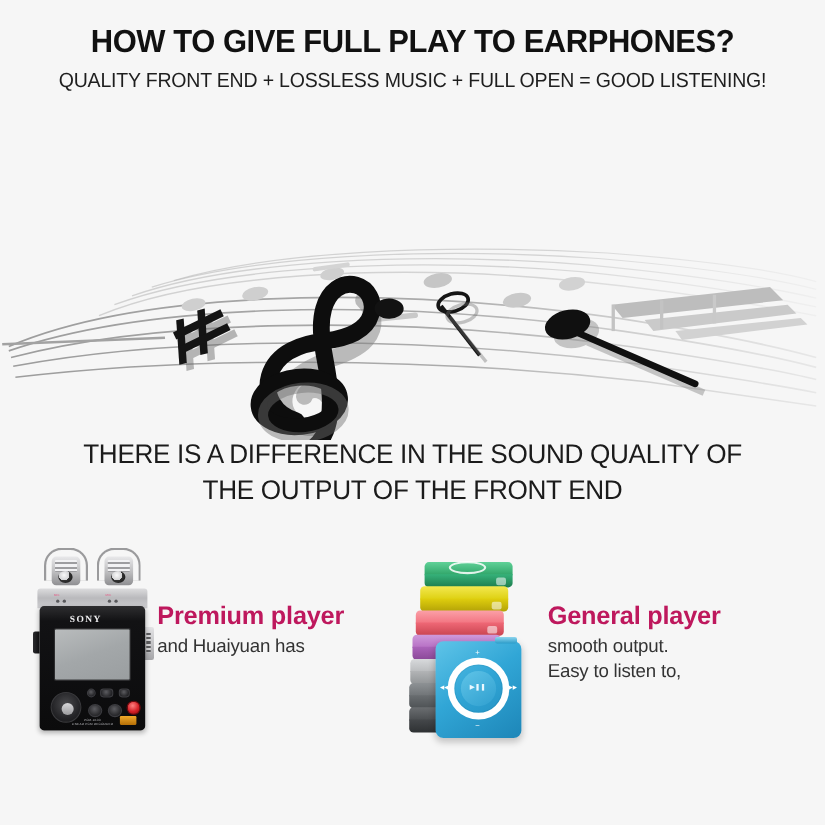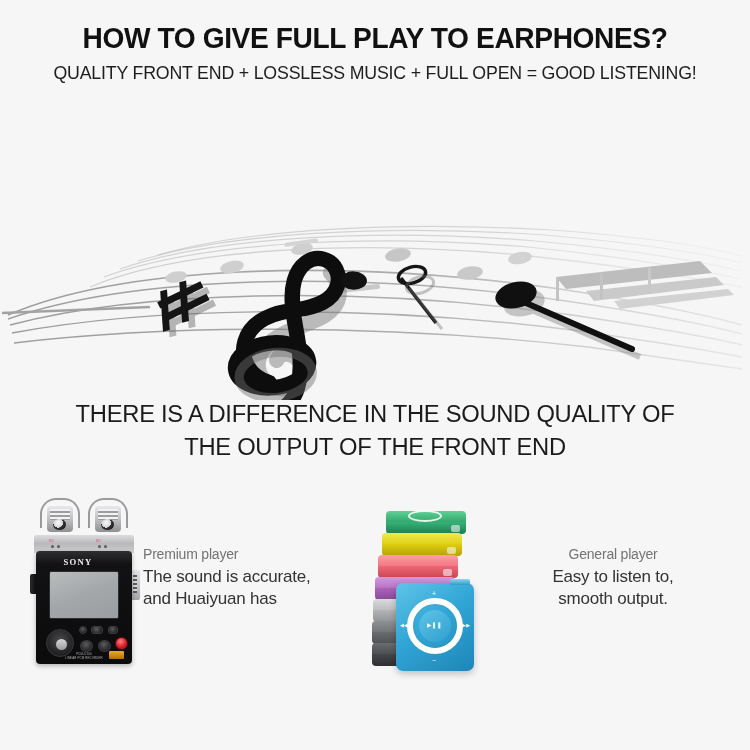--- a/index.html
+++ b/index.html
@@ -66,25 +66,25 @@
 
   
   .products { position:absolute; left:0; top:498px; width:750px; height:200px; }
 
   .prod { position:absolute; }
   .prod-premium { left:30px; top:0px; }
   .prod-general { left:372px; top:7px; }
 
   .copy { position:absolute; }
   .copy-premium { left:143px; top:48px; width:215px; }
-  .copy-general { left:498px; top:48px; width:230px;text-align:center; }
+  .copy-general { left:498px; top:48px; width:230px; }
   .copy h3 {
-    font-size:14px;
-    font-weight:400;
-    color:#737373;
+    font-size:23px;
+    font-weight:700;
+    color:#be185d;
     letter-spacing:-0.2px;
     line-height:1.2;
     margin-bottom:3px;
   }
   .copy p {
     font-size:17px;
     font-weight:400;
     color:#333;
     line-height:1.33;
     letter-spacing:-0.2px;
@@ -425,21 +425,20 @@
           <span class="fl">PCM-D100</span>
           <span class="fl">LINEAR PCM RECORDER</span>
         </div>
         <div class="sony-amber"></div>
       </div>
     </div>
   </div>
 
   <div class="copy copy-premium">
     <h3>Premium player</h3>
-    <p>The sound is accurate,</p>
     <p>and Huaiyuan has</p>
   </div>
 
   <div class="prod prod-general">
     <div class="shuffles">
 
       <div class="sh" style="left:14px; top:6px;">
         <div class="top-face" style="background:linear-gradient(180deg,#5fd197,#2fa468);"></div>
         <div class="front-face" style="background:linear-gradient(180deg,#36b27a,#1d7d4e);"></div>
         <div class="ring"></div>
@@ -490,16 +489,16 @@
         <span class="bs-glyph down">−</span>
         <span class="bs-glyph left">◀◀</span>
         <span class="bs-glyph right">▶▶</span>
         <span class="bs-glyph play">▶❚❚</span>
       </div>
     </div>
   </div>
 
   <div class="copy copy-general">
     <h3>General player</h3>
+    <p>smooth output.</p>
     <p>Easy to listen to,</p>
-    <p>smooth output.</p>
   </div>
 </div>
 
 </body></html>

